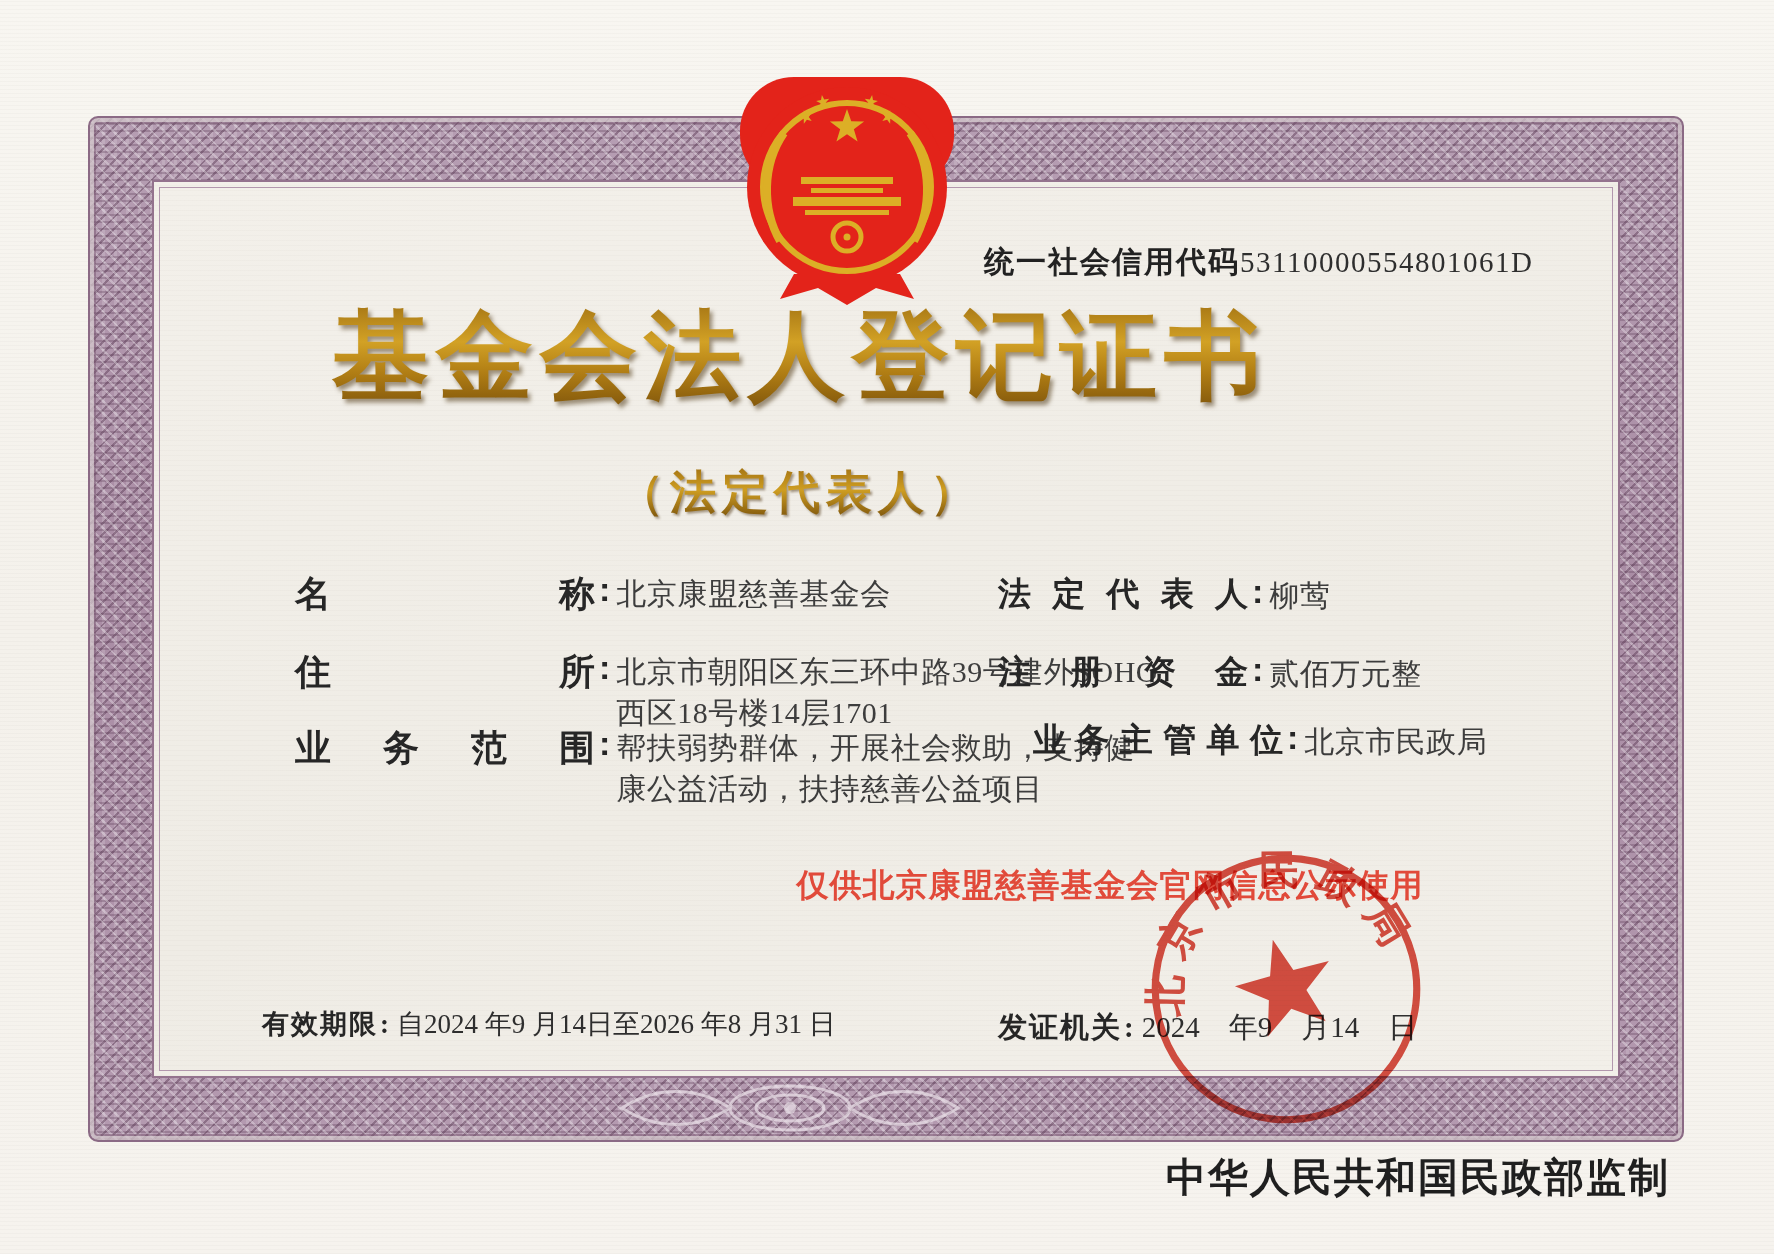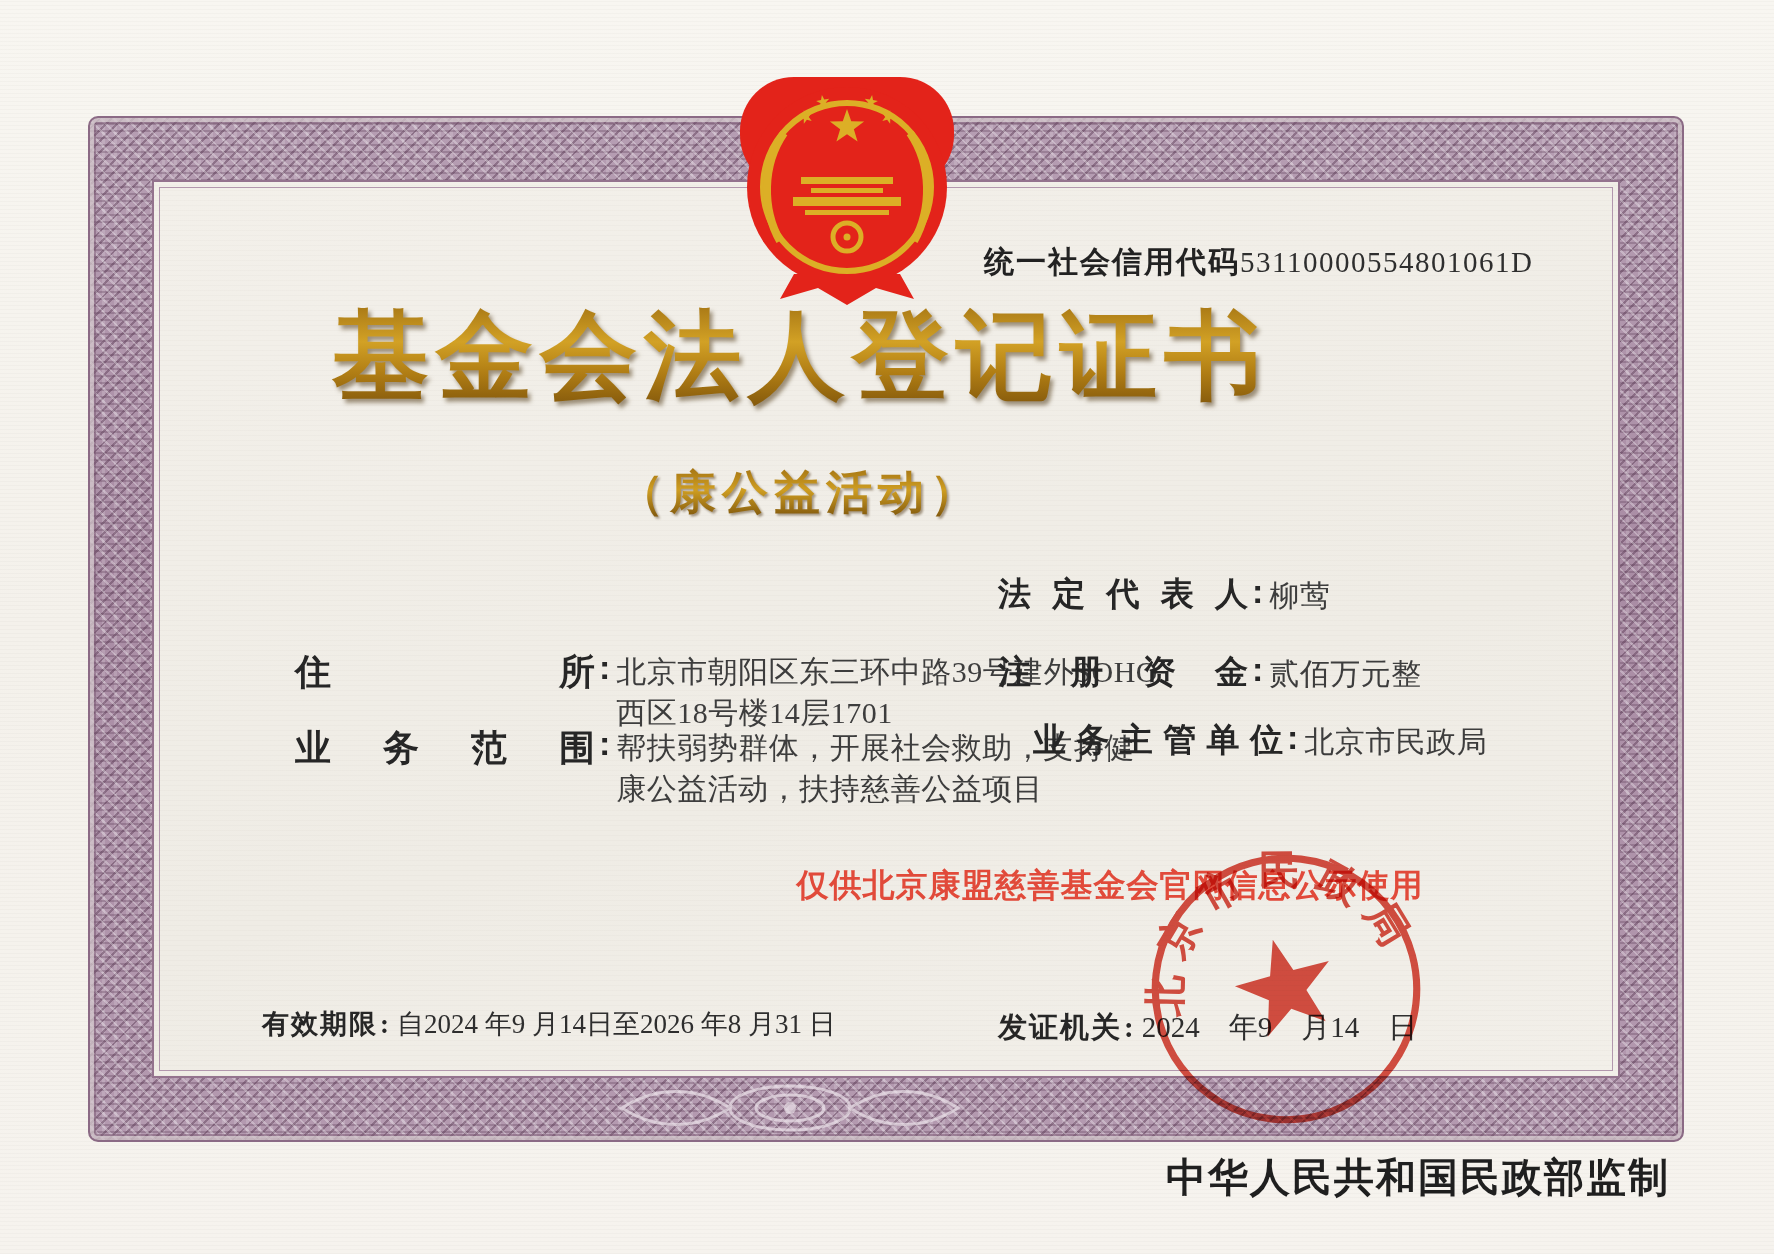--- a/index.html
+++ b/index.html
@@ -160,22 +160,25 @@
       <circle cx="145" cy="166" r="14" fill="none" stroke="#dcaf26" stroke-width="5"></circle>
       <circle cx="145" cy="166" r="3.5" fill="#dcaf26"></circle>
     </g>
   </svg>
 
   <div class="credit-row">
     <span class="credit-label">统一社会信用代码</span><span class="credit-value">53110000554801061D</span>
   </div>
 
   <div class="title">基金会法人登记证书</div>
-  <div class="subtitle">（康公益活动）</div>
-
+  <div class="subtitle">（法定代表人）</div>
+
+  <div class="field-row left" style="left:295px; top:570px;">
+    <span class="jlabel">名称</span><span class="colon">:</span><span class="field-value">北京康盟慈善基金会</span>
+  </div>
   <div class="field-row left" style="left:295px; top:648px;">
     <span class="jlabel">住所</span><span class="colon">:</span><span class="field-value">北京市朝阳区东三环中路39号建外SOHO
 西区18号楼14层1701</span>
   </div>
   <div class="field-row left" style="left:295px; top:724px;">
     <span class="jlabel">业务范围</span><span class="colon">:</span><span class="field-value">帮扶弱势群体，开展社会救助，支持健
 康公益活动，扶持慈善公益项目</span>
   </div>
 
   <div class="field-row right" style="left:998px; top:650px;">

